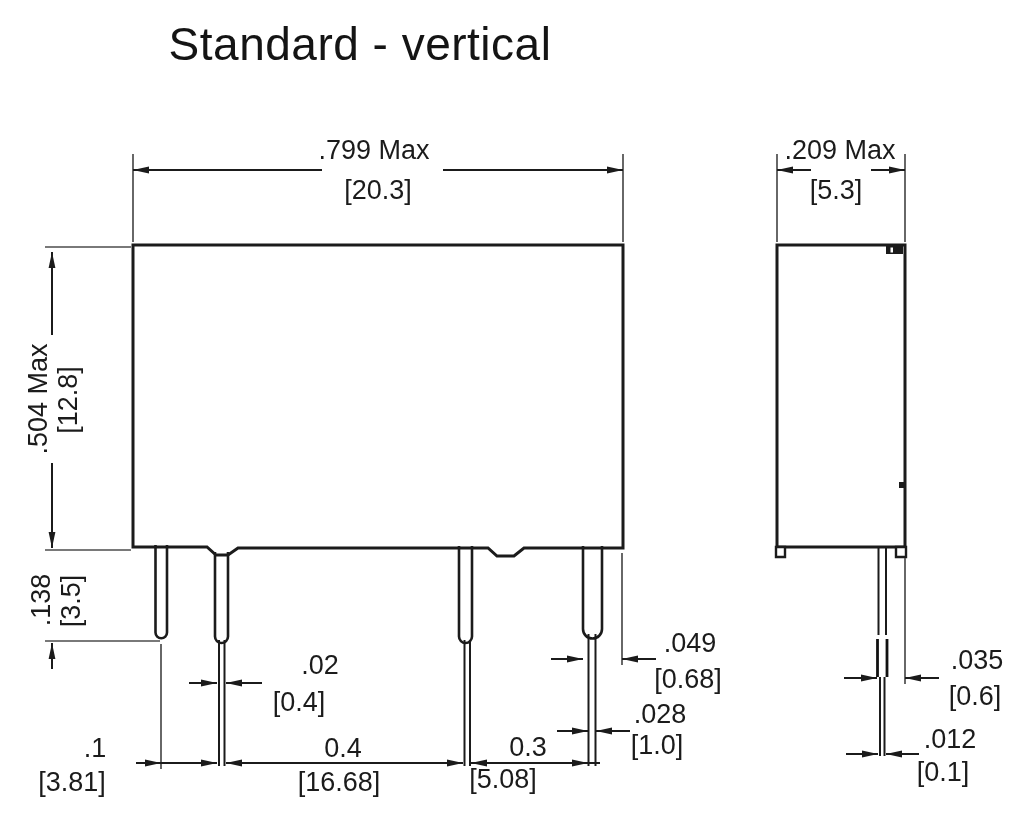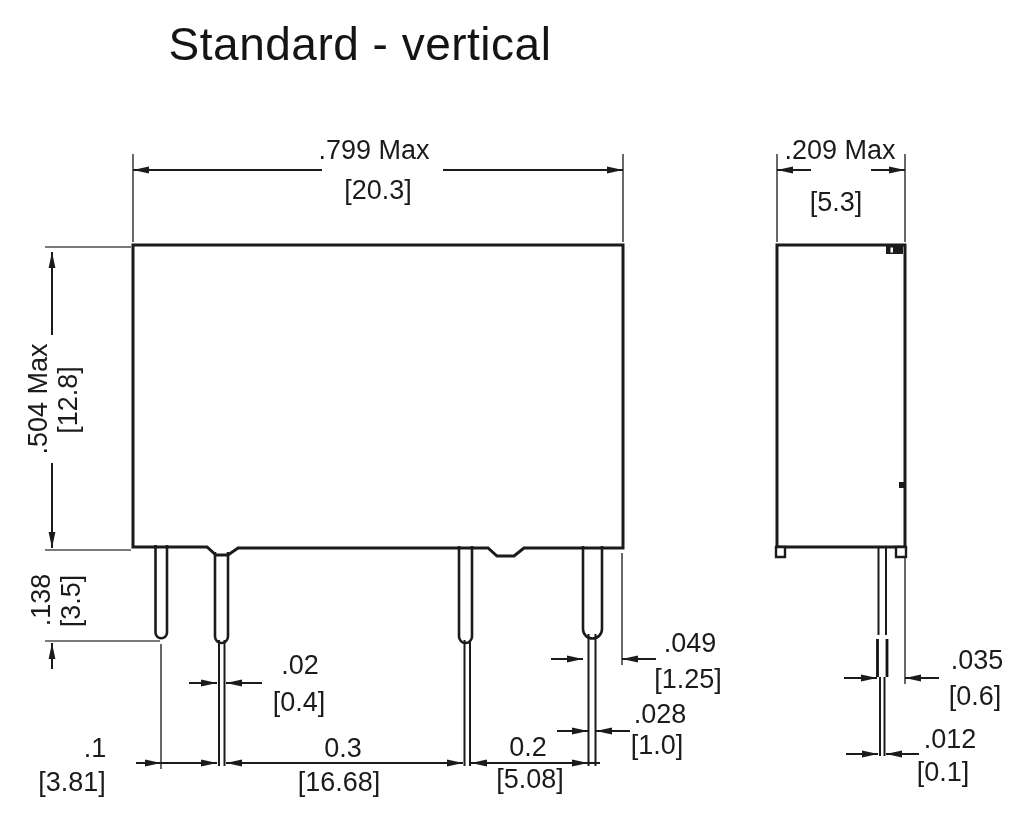--- a/index.html
+++ b/index.html
@@ -116,42 +116,42 @@
       <line class="dim" x1="886" y1="754" x2="919" y2="754" marker-start="url(#ah)"></line>
     </g>
   </svg>
 
   <div class="title" style="left:360px;top:44px">Standard - vertical</div>
 
   <div class="lbl" style="left:374px;top:150px">.799 Max</div>
   <div class="lbl" style="left:378px;top:190px">[20.3]</div>
 
   <div class="lbl" style="left:840px;top:150px">.209 Max</div>
-  <div class="lbl" style="left:836px;top:202px">[5.3]</div>
+  <div class="lbl" style="left:836px;top:190px">[5.3]</div>
 
   <div class="lbl rot" style="left:38px;top:399px">.504 Max</div>
   <div class="lbl rot" style="left:68px;top:400px">[12.8]</div>
 
   <div class="lbl rot" style="left:41px;top:600px">.138</div>
   <div class="lbl rot" style="left:71px;top:601px">[3.5]</div>
 
-  <div class="lbl" style="left:300px;top:665px">.02</div>
+  <div class="lbl" style="left:320px;top:665px">.02</div>
   <div class="lbl" style="left:299px;top:702px">[0.4]</div>
 
   <div class="lbl" style="left:95px;top:748px">.1</div>
   <div class="lbl" style="left:72px;top:782px">[3.81]</div>
 
-  <div class="lbl" style="left:343px;top:748px">0.3</div>
+  <div class="lbl" style="left:343px;top:748px">0.4</div>
   <div class="lbl" style="left:339px;top:782px">[16.68]</div>
 
-  <div class="lbl" style="left:528px;top:747px">0.2</div>
-  <div class="lbl" style="left:530px;top:779px">[5.08]</div>
+  <div class="lbl" style="left:528px;top:747px">0.3</div>
+  <div class="lbl" style="left:503px;top:779px">[5.08]</div>
 
   <div class="lbl" style="left:690px;top:643px">.049</div>
-  <div class="lbl" style="left:688px;top:679px">[1.25]</div>
+  <div class="lbl" style="left:688px;top:679px">[0.68]</div>
 
   <div class="lbl" style="left:660px;top:714px">.028</div>
   <div class="lbl" style="left:657px;top:745px">[1.0]</div>
 
   <div class="lbl" style="left:977px;top:660px">.035</div>
   <div class="lbl" style="left:975px;top:696px">[0.6]</div>
 
   <div class="lbl" style="left:950px;top:739px">.012</div>
   <div class="lbl" style="left:943px;top:772px">[0.1]</div>
 

